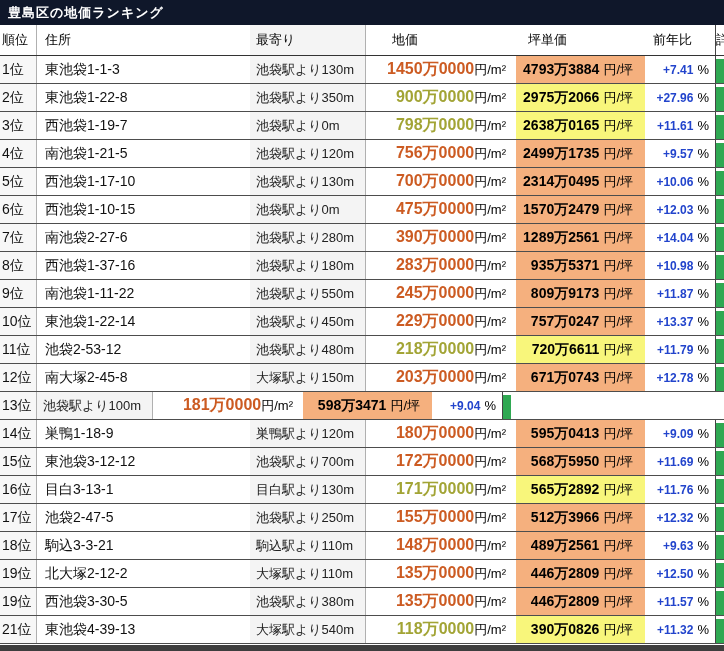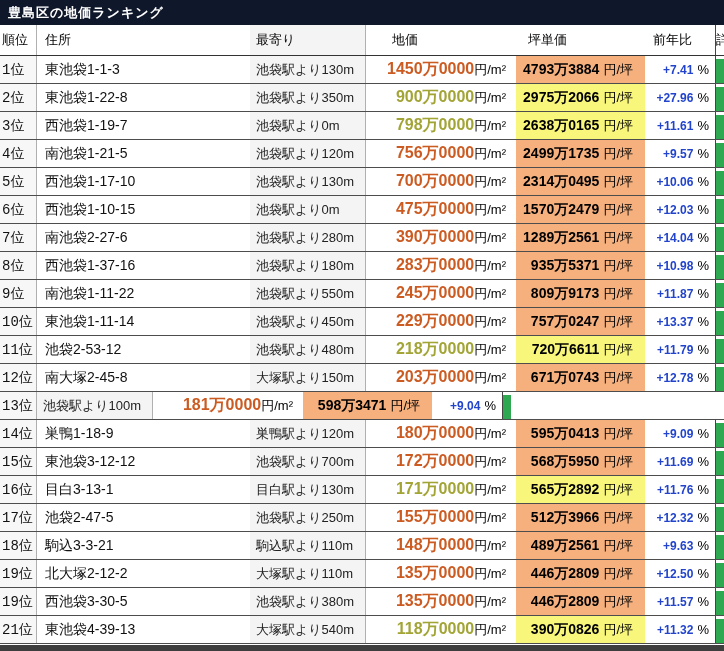--- a/index.html
+++ b/index.html
@@ -10,21 +10,21 @@
     height:25px; background:#0f172a; color:#fff;
     font-size:13px; font-weight:bold; line-height:25px; padding-left:8px;
     letter-spacing:1px;
   }
 
   .row { display:flex; height:28px; border-bottom:1px solid #4d4d4d; background:#fff; }
   .row.header { height:31px; border-bottom:1px solid #333; }
 
   .cell { height:100%; display:flex; align-items:center; font-size:14px; color:#111; overflow:hidden; }
 
-  .c-rank    { width:37px;  background:#f7f7f7; border-right:1px solid #b0b0b0; padding-left:2px;font-family:Liberation Mono, monospace; }
+  .c-rank    { width:37px;  background:#f7f7f7; border-right:1px solid #b0b0b0; padding-left:2px; }
   .c-address { width:213px; padding-left:8px; }
   .c-station { width:116px; background:#f4f4f4; border-right:1px solid #b0b0b0; padding-left:6px; font-size:13px; color:#222; }
   .c-price   { width:150px; justify-content:flex-end; padding-right:10px; }
   .c-tsubo   { width:129px; justify-content:flex-end; padding-right:12px; }
   .c-yoy     { width:71px;  justify-content:flex-end; padding-right:6px; border-right:1px solid #444; }
   .c-detail  { width:8px; padding:0; }
 
   .header .cell { background:#fff; font-size:13px; color:#000; }
   .header .c-rank { border-right:1px solid #b0b0b0; }
   .header .c-station { background:#f4f4f4; }
@@ -241,21 +241,21 @@
           <div class="cell c-yoy">
             <span class="yoy-num">+11.87</span>
             <span class="pct">%</span>
           </div>
           <div class="cell c-detail">
             <button class="detail-btn"></button>
           </div>
         </div>
         <div class="row">
           <div class="cell c-rank">10位</div>
-          <div class="cell c-address">東池袋1-11-14</div>
+          <div class="cell c-address">東池袋1-22-14</div>
           <div class="cell c-station">池袋駅より450m</div>
           <div class="cell c-price">
             <span class="num price-orange">229万0000</span>
             <span class="unit">円/m²</span>
           </div>
           <div class="cell c-tsubo bg-orange">
             <span class="tsubo-num">757万0247</span>
             <span class="unit unit-gap">円/坪</span>
           </div>
           <div class="cell c-yoy">

